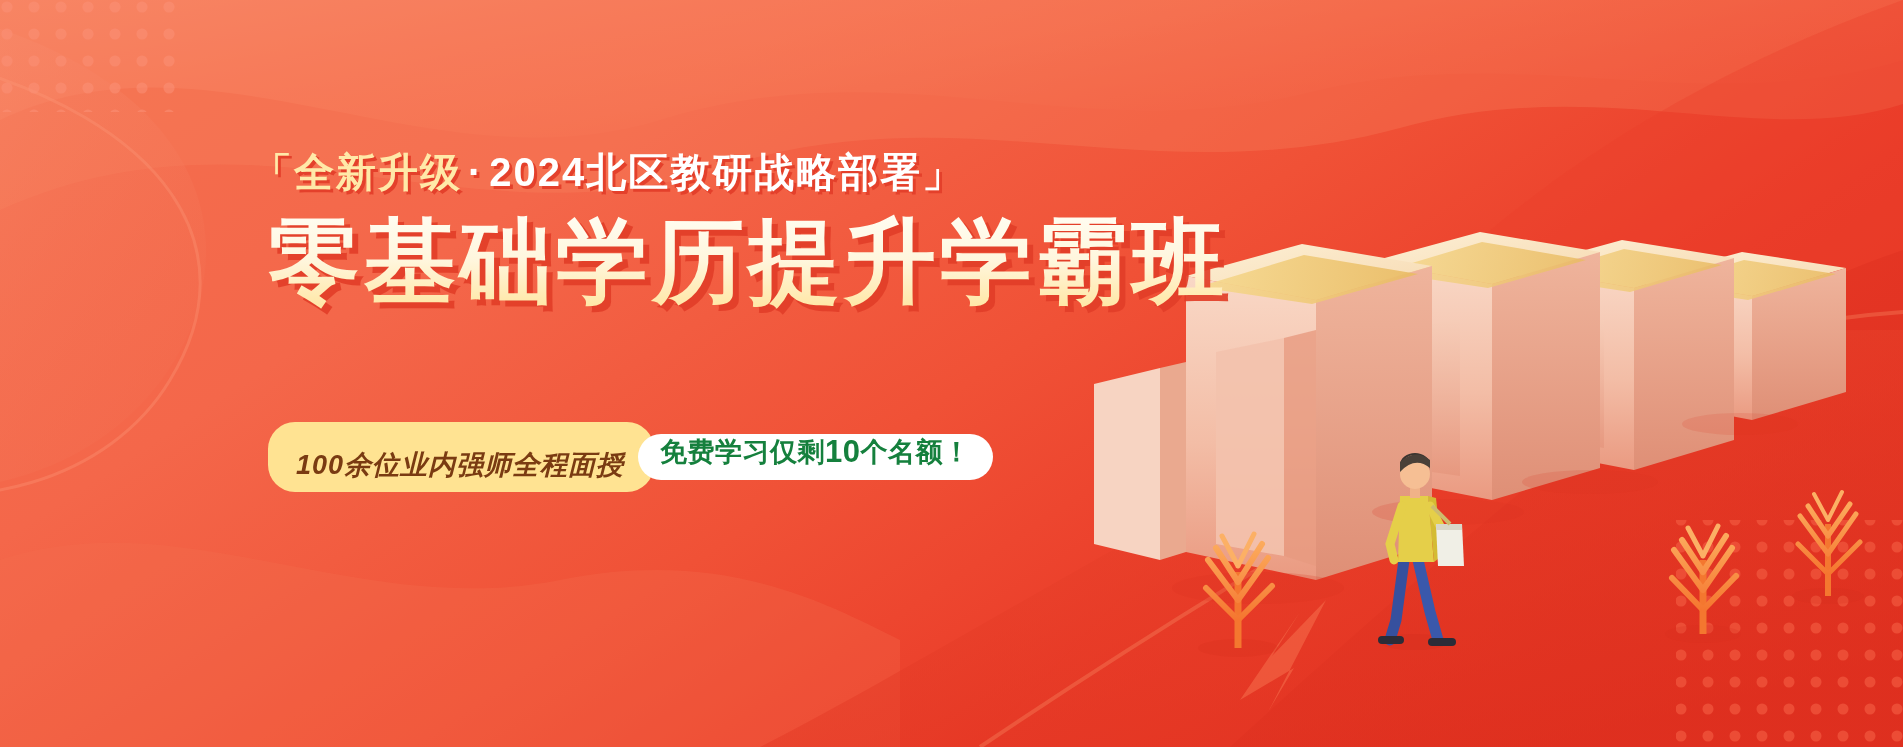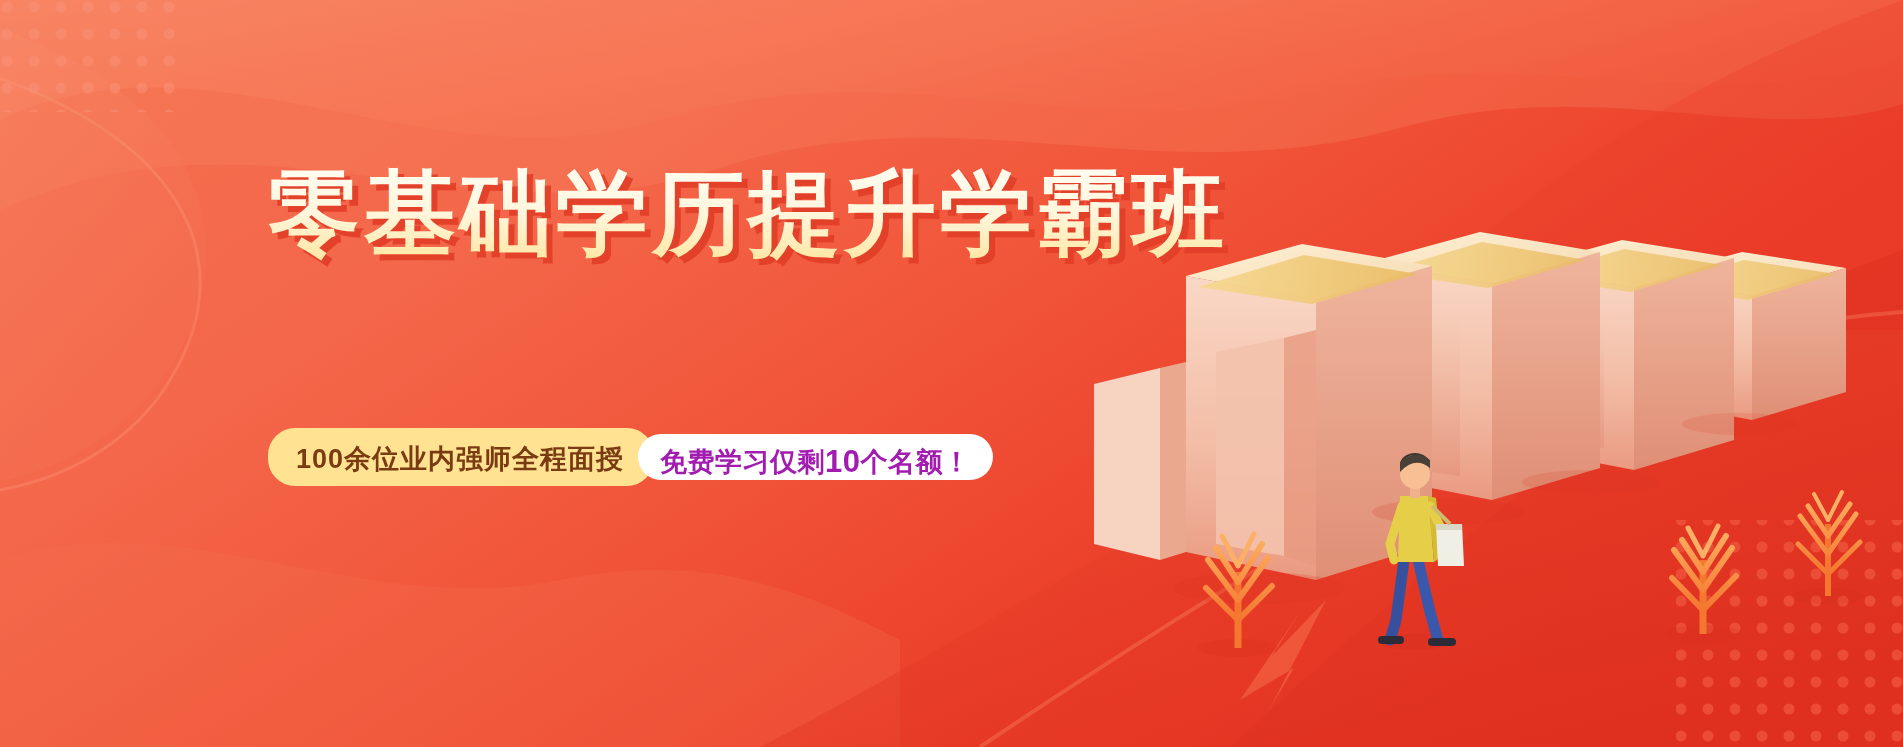--- a/index.html
+++ b/index.html
@@ -62,39 +62,40 @@
     align-items: center;
     height: 54px;
     z-index: 40;
   }
   .pill-yellow {
     height: 54px;
     display: flex;
     align-items: center;
     background: #ffe392;
     border-radius: 27px;
-    padding: 4px 30px 0 28px;
+    padding: 16px 30px 0 28px;
     font-size: 27px;
     font-weight: 700;
     letter-spacing: 1px;
     color: #7a3b12;
     white-space: nowrap;
+    font-style: italic;
   }
   .pill-white {
     height: 46px;
     display: flex;
-    align-items: flex-end;
+    align-items: flex-start;
     background: #ffffff;
     border-radius: 23px;
     padding: 0 22px;
     margin-left: -16px;
     font-size: 27px;
     font-weight: 800;
     letter-spacing: 0.5px;
-    color: #a21caf;
+    color: #15803d;
     white-space: nowrap;
   }
   .pill-white .big { font-size: 31px; font-weight: 900; }
 </style>
 </head>
 <body>
 
 <div id="banner">
 
   <svg class="svg-layer" viewBox="0 0 1903 747" preserveAspectRatio="none" aria-hidden="true">
@@ -267,20 +268,23 @@
       <path d="M1432,506 L1450,524" stroke="#cdbb6d" stroke-width="4" fill="none"></path>
 
       <path d="M1410,486 L1420,486 L1420,498 L1410,498 Z" fill="#f0b288"></path>
       <circle cx="1415" cy="474" r="15" fill="#f6bf94"></circle>
       <path d="M1400,470 a15,15 0 0 1 30,0 l0,-5 a15,12 0 0 0 -30,0 Z" fill="#3b3530"></path>
       <path d="M1400,472 q15,-16 30,-4 l0,-8 q-15,-12 -30,2 Z" fill="#4a4038"></path>
     </g>
   </svg>
 
   <div class="text-block">
+    <div class="subtitle">
+      <span class="brk">「</span><span>全新升级</span><span class="dot">·</span><span class="white">2024北区教研战略部署</span><span class="white">」</span>
+    </div>
     <h1 class="headline">零基础学历提升学霸班</h1>
   </div>
 
   <div class="pill-row">
     <div class="pill-yellow">
       <span>100余位业内强师全程面授</span>
     </div>
     <div class="pill-white">
       <span>免费学习仅剩</span>
         <span class="big">10</span>

